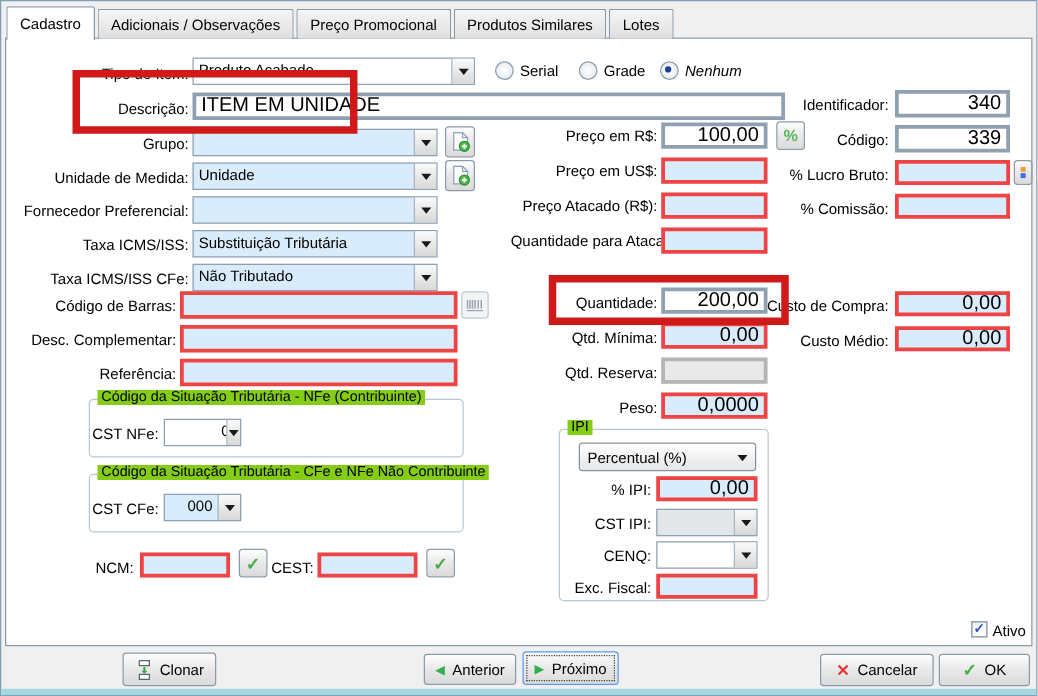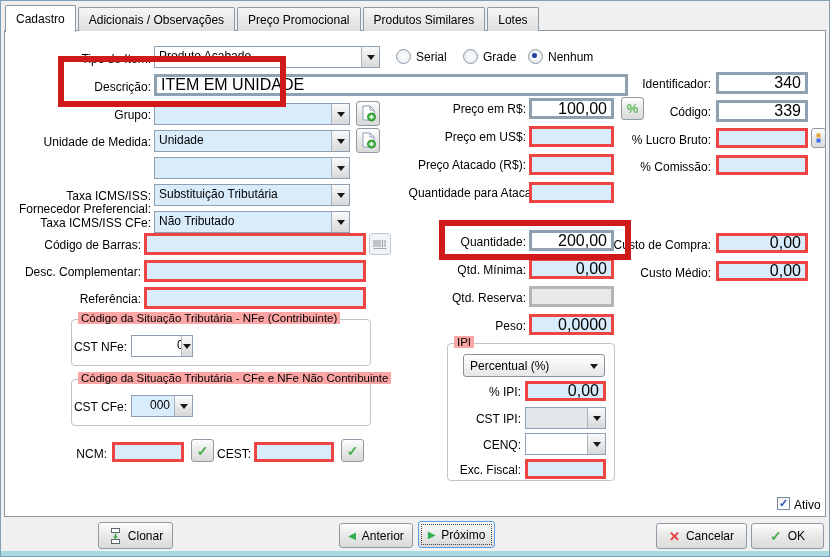--- a/index.html
+++ b/index.html
@@ -18,21 +18,21 @@
   .dd{position:absolute;box-sizing:border-box;border:1px solid #8fa0b0;display:flex;align-items:stretch;background:#fff;}
   .dd.blue{background:#d9ecfb;}
   .dd.gray{background:#e4e7ea;}
   .dd .txt{flex:1;font-size:12px;padding:2px 4px;overflow:hidden;white-space:nowrap;}
   .dd .arr{width:17px;border-left:1px solid #a9b4be;background:linear-gradient(#fafafa,#d8d8d8);display:flex;align-items:center;justify-content:center;}
   .dd .arr::after{content:"";border:4px solid transparent;border-top:5px solid #1a1a1a;margin-top:5px;}
   .combo{position:absolute;box-sizing:border-box;border:1px solid #8a939b;border-radius:3px;background:linear-gradient(#ffffff,#e4e6e8);display:flex;align-items:center;}
   .combo .txt{flex:1;font-size:12px;padding:2px 6px;white-space:nowrap;}
   .combo::after{content:"";border:4px solid transparent;border-top:5px solid #1a1a1a;margin:5px 6px 0 0;}
   .grp{position:absolute;border:1px solid #b9c6d0;border-radius:4px;box-sizing:border-box;}
-  .grp .cap{position:absolute;top:-8px;left:6px;background:#fca5a5;padding:0 3px;font-size:11.5px;white-space:nowrap;}
+  .grp .cap{position:absolute;top:-8px;left:6px;background:#84cc16;padding:0 3px;font-size:11.5px;white-space:nowrap;}
   .btn{position:absolute;box-sizing:border-box;border:1px solid #8e9aa5;border-radius:3px;
        background:linear-gradient(#fefefe,#eaeaea 45%,#dadada);display:flex;align-items:center;justify-content:center;gap:6px;
        font-size:12px;color:#000;cursor:default;}
   .btn.focus{border-color:#569de5;outline:1px dotted #444;outline-offset:-4px;}
   .radio{position:absolute;display:flex;align-items:center;gap:5px;font-size:12px;}
   .radio .c{width:13px;height:13px;border-radius:50%;border:1px solid #8a9aa8;background:radial-gradient(#ffffff,#dfe6ea);position:relative;}
   .radio.sel .c::after{content:"";position:absolute;left:3px;top:3px;width:5px;height:5px;border-radius:50%;background:#1f3f9e;}
   .cb{position:absolute;width:13px;height:13px;box-sizing:border-box;border:1px solid #7a8a99;background:linear-gradient(#f2f2f2,#ffffff);
       display:flex;align-items:center;justify-content:center;font-size:11px;font-weight:bold;color:#2d54c0;line-height:1;}
   .ann{position:absolute;border:6px solid #d01a1a;box-sizing:border-box;z-index:60;pointer-events:none;}
@@ -63,21 +63,21 @@
       <span class="arr"></span>
   </div>
   <div class="radio" style="left:395px;top:48px;">
     <span class="c"></span>
     <span>Serial</span>
   </div>
   <div class="radio" style="left:462px;top:48px;">
     <span class="c"></span>
     <span>Grade</span>
   </div>
-  <div class="radio sel" style="left:527px;top:48px;">
+  <div class="radio sel" style="left:527px;top:48px;font-style:italic;">
     <span class="c"></span>
     <span>Nenhum</span>
   </div>
 
   <div class="lbl" style="left:10px;top:79px;width:140px;">Descrição:</div>
   <input class="inp white" style="left: 153px; top: 73px; width: 474px; height: 22px;" value="ITEM EM UNIDADE">
 
   <div class="lbl" style="left:10px;top:107px;width:140px;">Grupo:</div>
   <div class="dd blue" style="left:153px;top:102px;width:196px;height:22px;">
     <span class="txt"></span>
@@ -99,21 +99,21 @@
   </div>
   <div class="btn" style="left:355px;top:127px;width:24px;height:25px;">
     <svg width="15" height="17" viewBox="0 0 15 17">
       <path d="M2 1 h7 l4 4 v10 h-11 z" fill="#ffffff" stroke="#8aa0b8"></path>
       <path d="M9 1 v4 h4" fill="none" stroke="#8aa0b8"></path>
       <circle cx="10.5" cy="12" r="4" fill="#4db84d" stroke="#2e8f2e"></circle>
       <path d="M10.5 10 v4 M8.5 12 h4" stroke="#ffffff" stroke-width="1.4"></path>
     </svg>
   </div>
 
-  <div class="lbl" style="left:10px;top:161px;width:140px;margin-top:40px;">Fornecedor Preferencial:</div>
+  <div class="lbl" style="left:10px;top:161px;width:140px;">Fornecedor Preferencial:</div>
   <div class="dd blue" style="left:153px;top:156px;width:196px;height:22px;">
     <span class="txt"></span>
       <span class="arr"></span>
   </div>
 
   <div class="lbl" style="left:10px;top:188px;width:140px;">Taxa ICMS/ISS:</div>
   <div class="dd blue" style="left:153px;top:183px;width:196px;height:22px;">
     <span class="txt">Substituição Tributária</span>
       <span class="arr"></span>
   </div>

